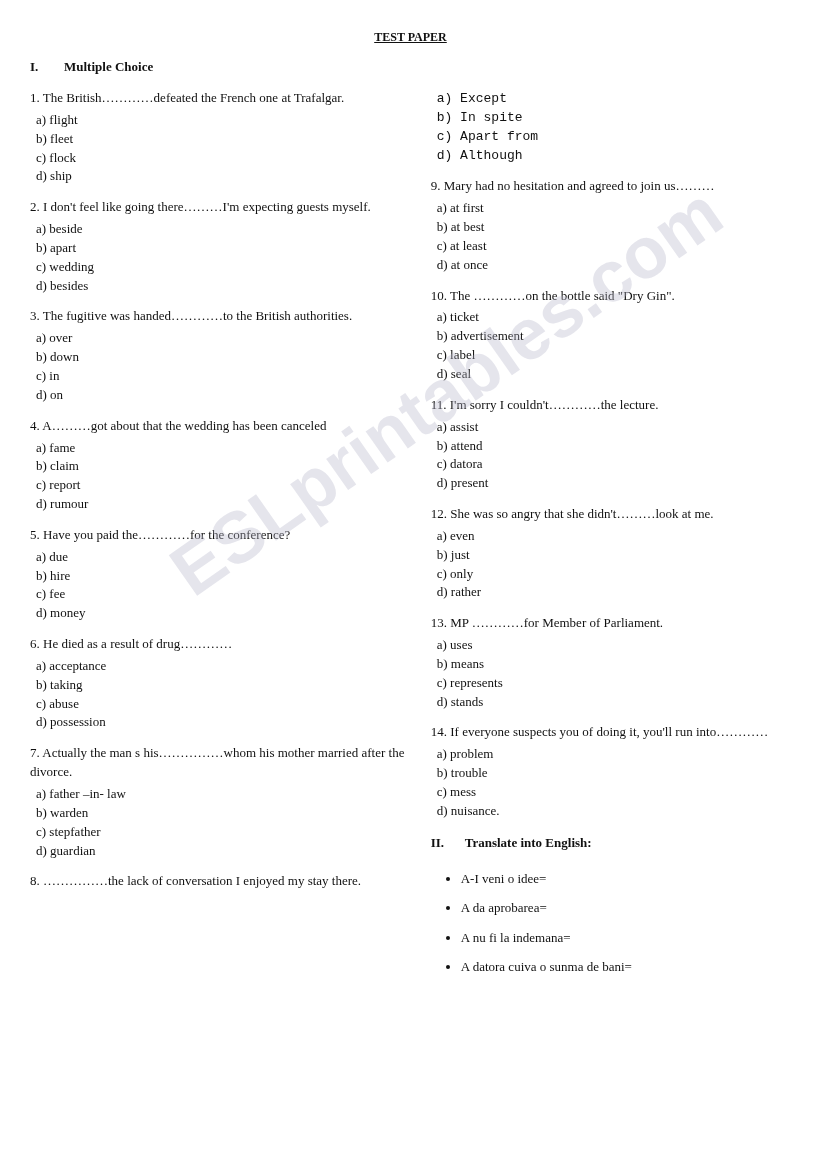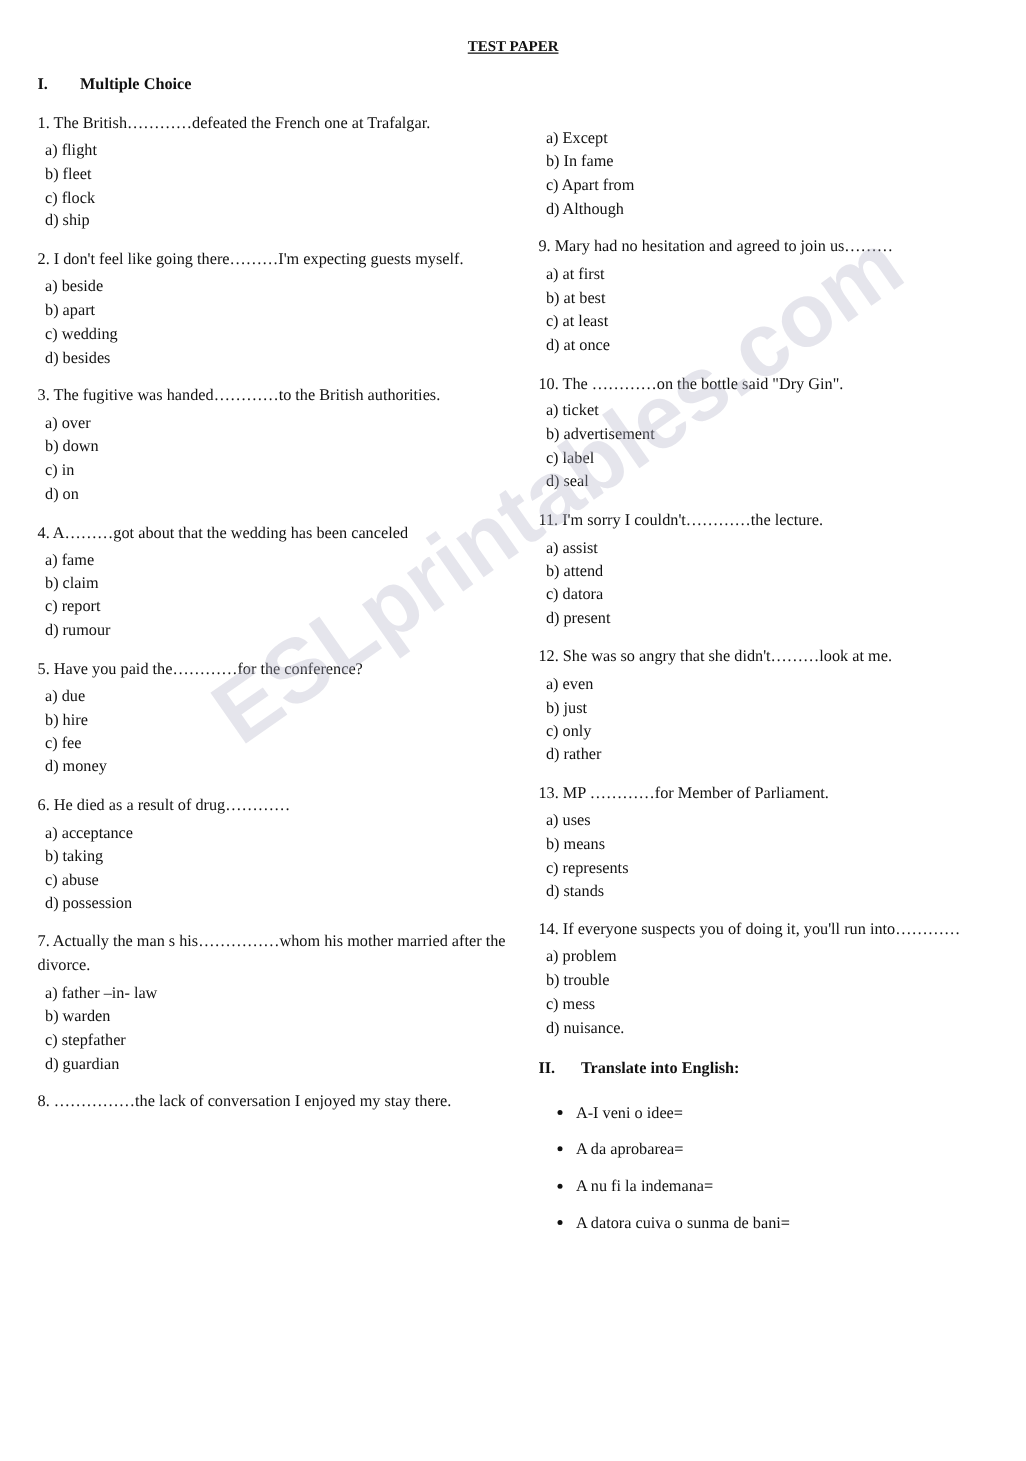--- a/index.html
+++ b/index.html
@@ -177,24 +177,24 @@
       </ul>
     </div>
 
     <div class="question-block">
       <div class="question-text"><span>8.</span> <span>……………the lack of conversation I enjoyed my stay there.</span></div>
     </div>
   </div>
 
   <div class="col-right">
 
-    <div class="question-block" style="margin-top:12px;">
+    <div class="question-block" style="margin-top:1px;font-family:Liberation Mono, monospace;">
       <ul class="options">
         <li>a)  Except</li>
-        <li>b)  In fame</li>
+        <li>b)  In spite</li>
         <li>c)  Apart from</li>
         <li>d)  Although</li>
       </ul>
     </div>
 
     <div class="question-block">
       <div class="question-text"><span>9.</span> <span>Mary had no hesitation and agreed to join us………</span></div>
       <ul class="options">
         <li>a)  at first</li>
         <li>b)  at best</li>

